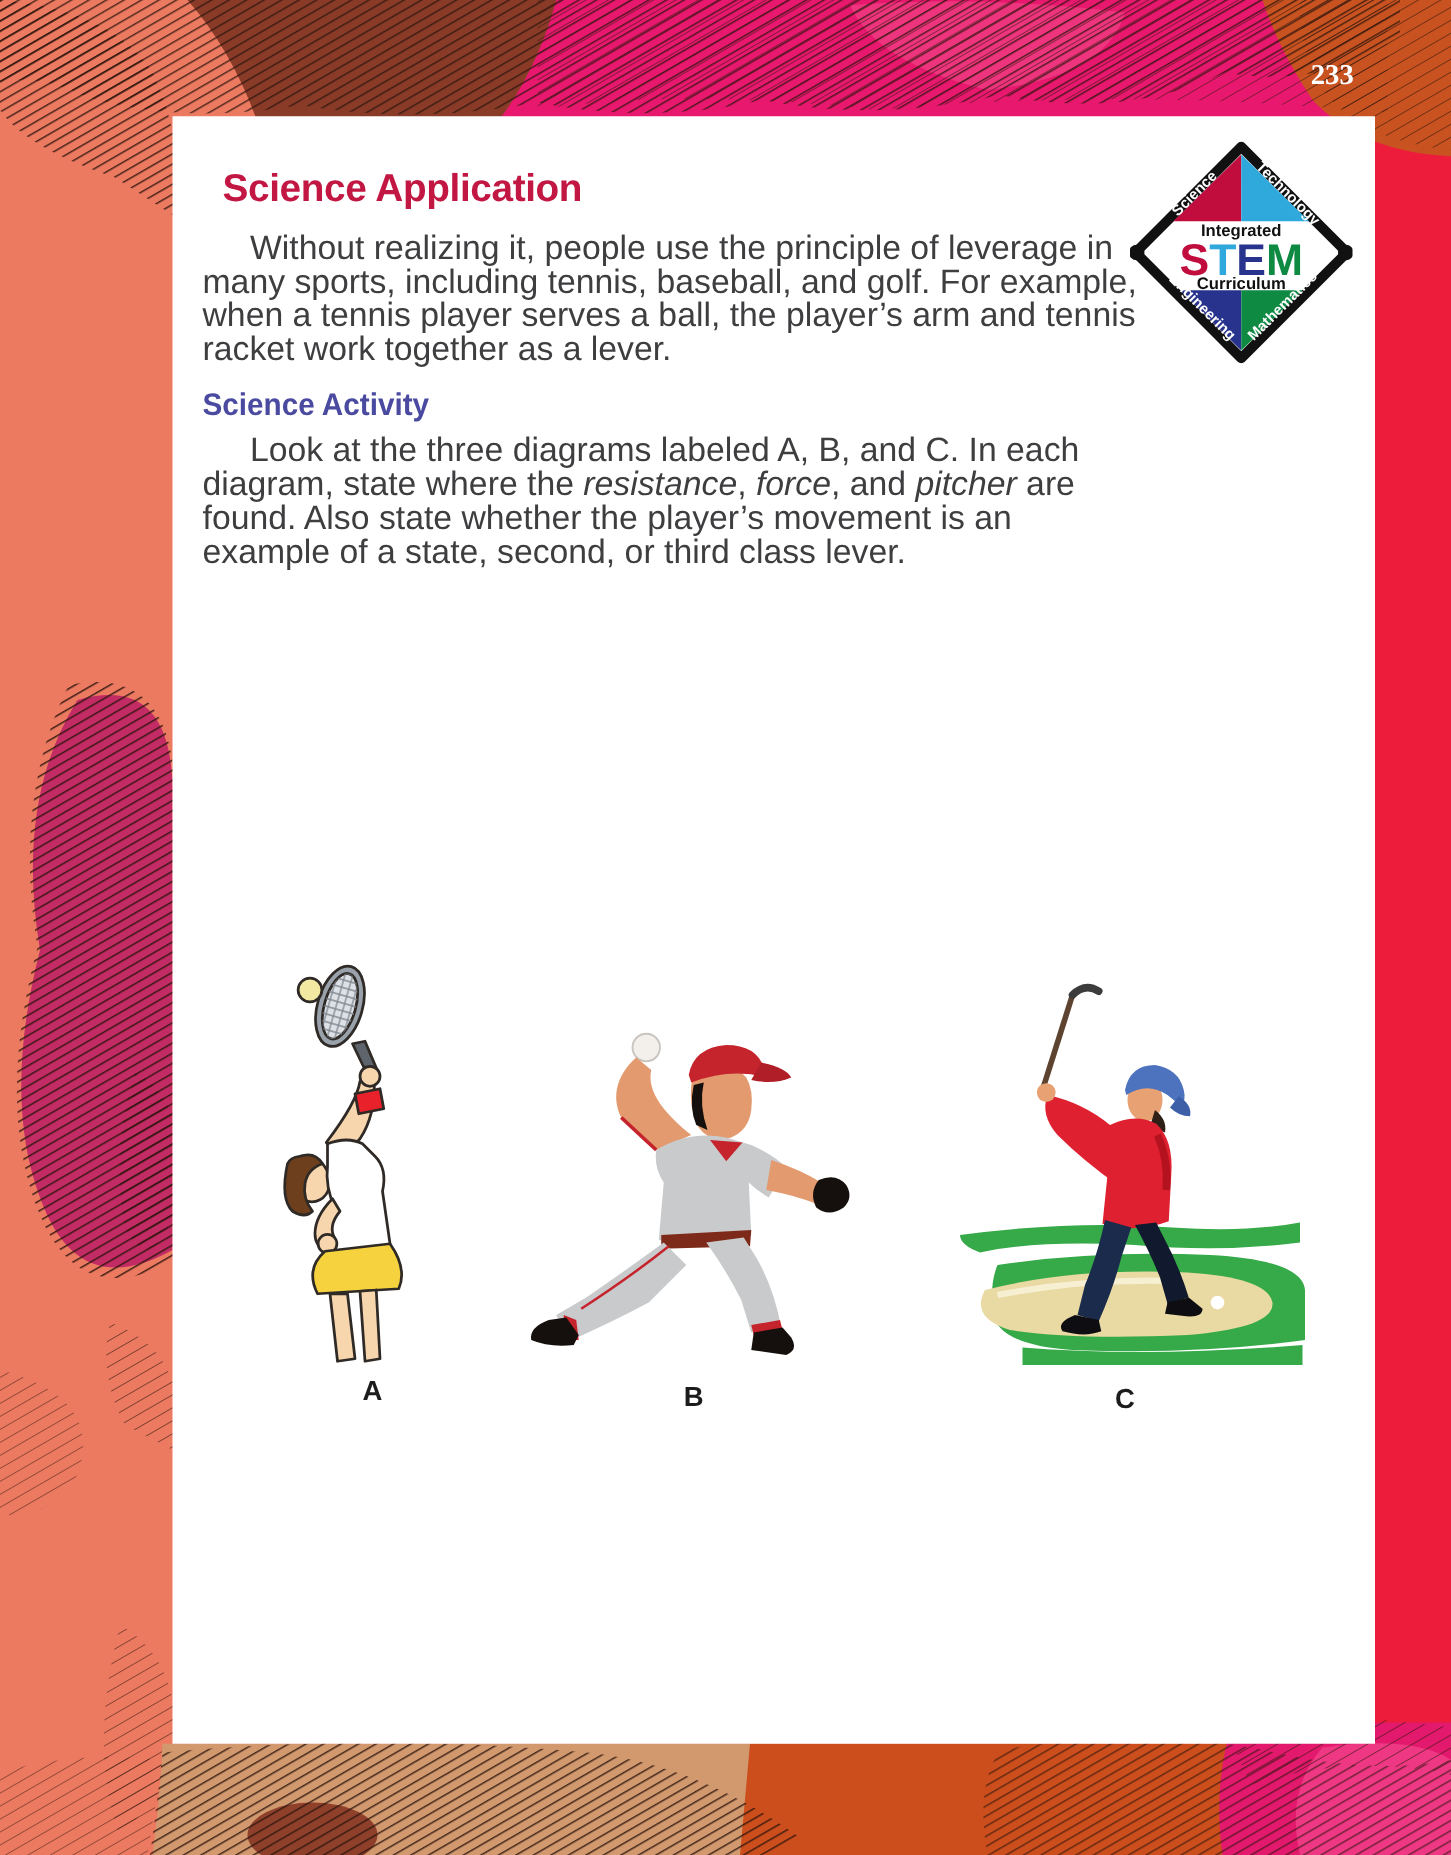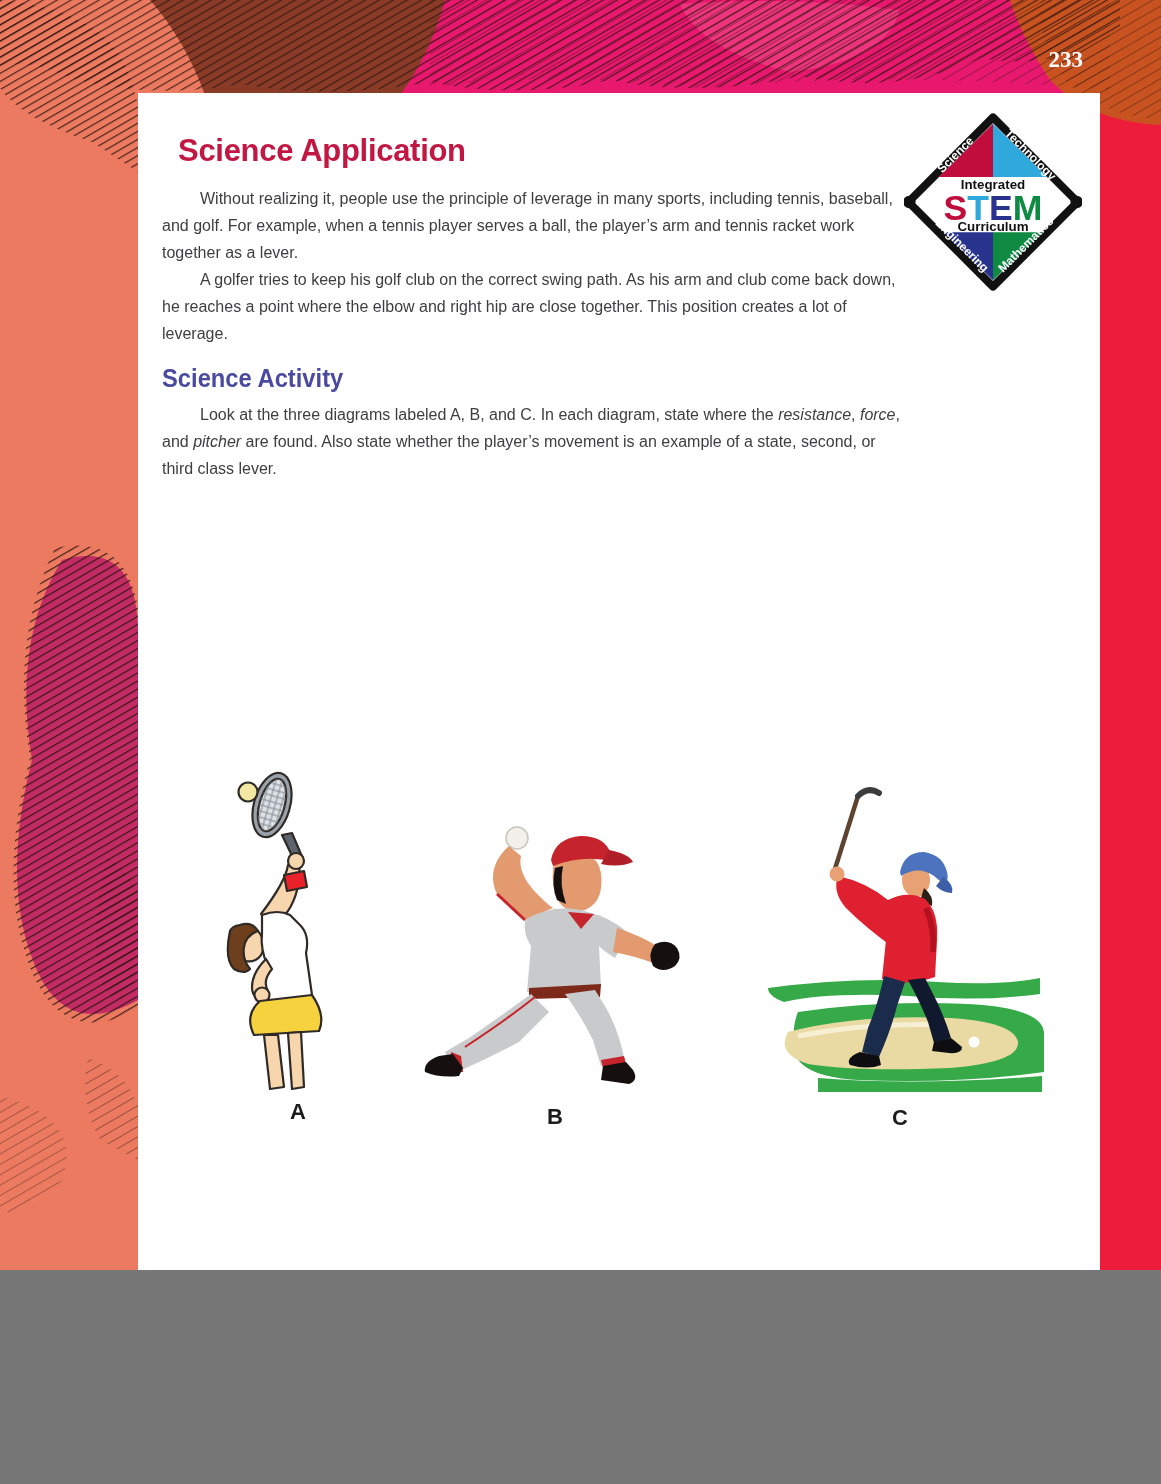--- a/index.html
+++ b/index.html
@@ -1,25 +1,25 @@
 <!DOCTYPE html>
 <html><head>
 <meta charset="utf-8">
 <style>
   html,body{margin:0;padding:0;background:#777;}
-  .page{position:relative;width:1161px;height:1270px;overflow:hidden;
+  .page{position:relative;width:1161px;height:1484px;overflow:hidden;
         font-family:"Liberation Sans",sans-serif;background:#a16207;}
   .border-art{position:absolute;left:0;top:0;width:1161px;height:1484px;}
   .page-number{position:absolute;top:47px;right:78px;color:#FFFFFF;
         font-family:"Liberation Serif",serif;font-weight:bold;font-size:23px;}
   .card{position:absolute;left:138px;top:93px;width:962px;height:1302px;
         background:#FFFFFF;box-sizing:border-box;padding:24px 30px 0 24px;}
   .card h1{margin:16px;font-size:31px;font-weight:bold;color:#C21743;letter-spacing:-.3px;}
   .card h2{margin:29px 0 0 0;font-size:27px;font-weight:bold;color:#C21743;letter-spacing:-.3px;}
-  .bodytext{width:748px;margin:0;font-size:16px;line-height:27px;color:#3E3E40;
+  .bodytext{width:748px;margin:0;font-size:27px;line-height:27px;color:#3E3E40;
         text-indent:38px;}
   .bodytext.first{margin-top:15px;}
   .card h3{margin:17px 0 8px 0;font-size:25px;font-weight:bold;color:#4A4AA0;
         transform:scaleX(.95);transform-origin:left;}
   .activity em{}
   .stem-logo{position:absolute;left:766px;top:20px;width:178px;height:178px;}
   figure{position:absolute;margin:0;text-align:center;}
   .fig-a{left:62px;top:670px;width:196px;}
   .fig-b{left:267px;top:723px;width:300px;}
   .fig-c{left:600px;top:687px;width:324px;}
@@ -94,21 +94,20 @@
       <text transform="translate(140,151) rotate(-45)" text-anchor="middle" font-size="13.5" font-weight="bold" fill="#FFFFFF" font-family="Liberation Sans, sans-serif">Mathematics</text>
       <text x="100" y="85" text-anchor="middle" font-size="15" font-weight="bold" fill="#111111" font-family="Liberation Sans, sans-serif">Integrated</text>
       <text x="100" y="120" text-anchor="middle" font-size="40" font-weight="bold" font-family="Liberation Sans, sans-serif">
         <tspan fill="#C00D3D">S</tspan><tspan fill="#2FA8DC">T</tspan><tspan fill="#28338E">E</tspan><tspan fill="#0E8A43">M</tspan>
       </text>
       <text x="100" y="133" text-anchor="middle" font-size="15" font-weight="bold" fill="#111111" font-family="Liberation Sans, sans-serif">Curriculum</text>
     </svg>
 
 
     <p class="bodytext first">Without realizing it, people use the principle of leverage in many sports, including tennis, baseball, and golf. For example, when a tennis player serves a ball, the player’s arm and tennis racket work together as a lever.</p>
-    <p class="bodytext">A golfer tries to keep his golf club on the correct swing path. As his arm and club come back down, he reaches a point where the elbow and right hip are close together. This position creates a lot of leverage.</p>
 
     <h3>Science Activity</h3>
 
     <p class="bodytext activity"><span>Look at the three diagrams labeled A, B, and C. In each diagram, state where the </span><em>resistance</em><span>, </span><em>force</em><span>, and </span><em>pitcher</em><span> are found. Also state whether the player’s movement is an example of a state, second, or third class lever.</span></p>
 
     <figure class="fig-a">
       <svg width="196" height="330" viewBox="0 0 196 330">
         <defs>
           <pattern id="strings" width="6" height="6" patternUnits="userSpaceOnUse">
             <path d="M0,3 H6 M3,0 V6" stroke="#7E868F" stroke-width="1" fill="none"></path>

